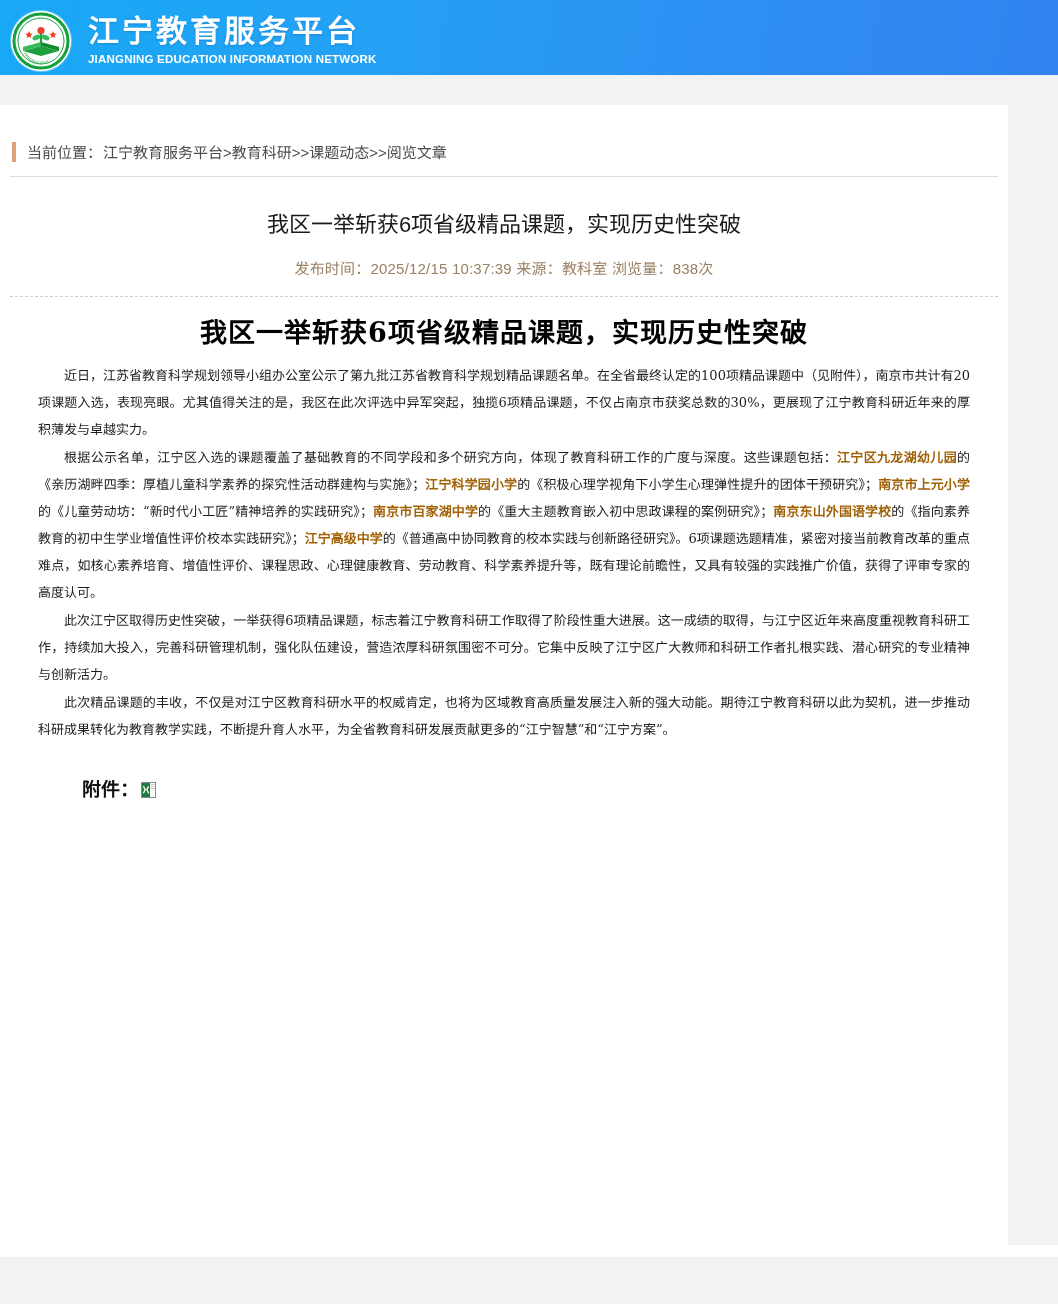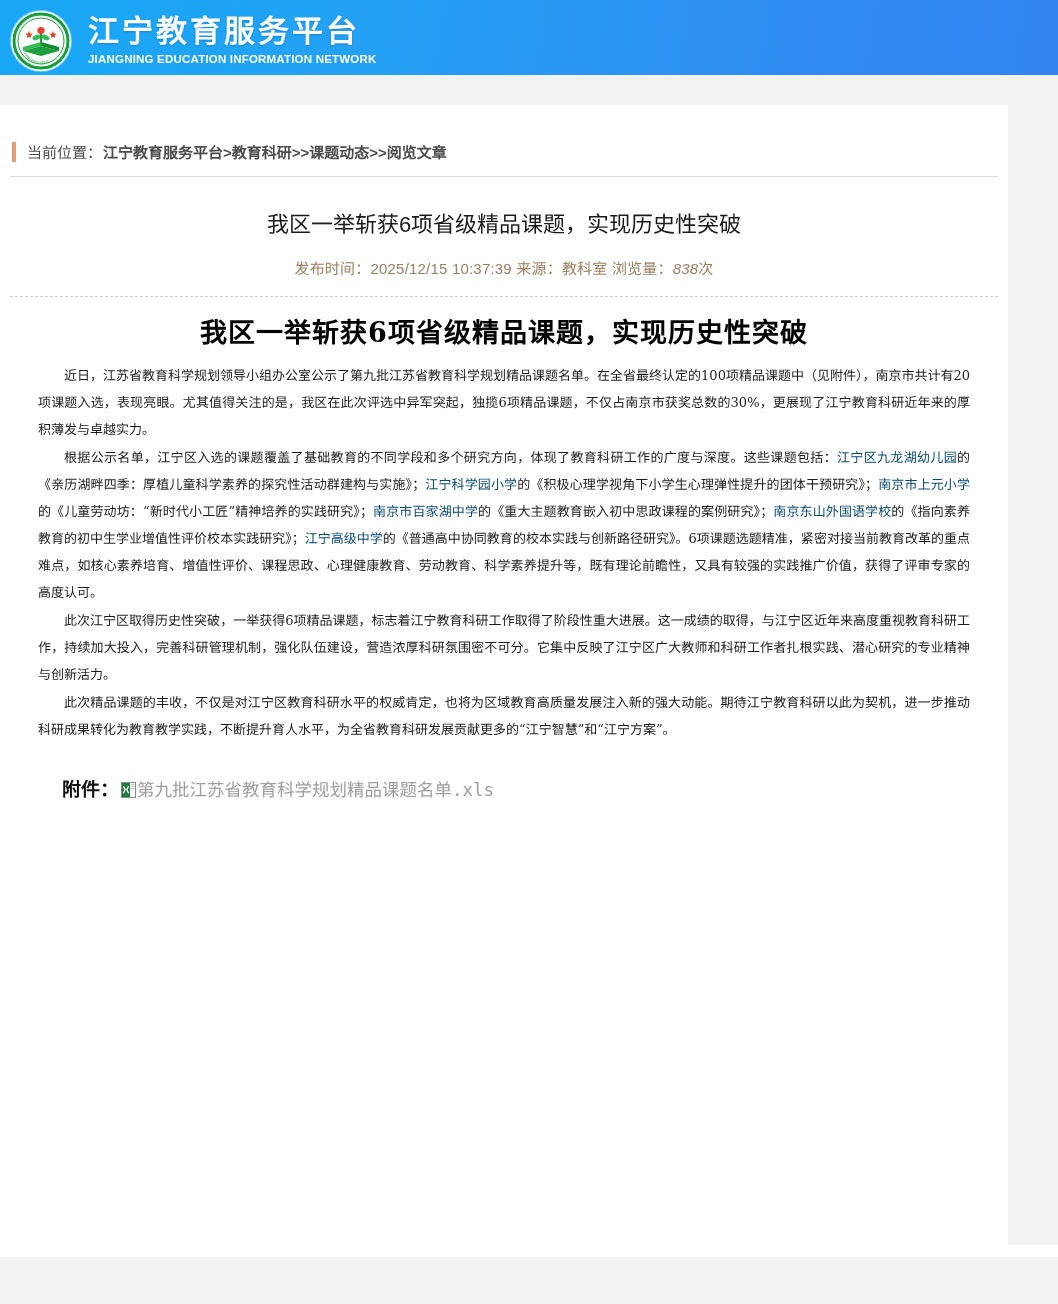--- a/index.html
+++ b/index.html
@@ -96,21 +96,21 @@
     font-family: "Liberation Sans", sans-serif;
   }
   .breadcrumb .bc-bar {
     width: 4px;
     height: 20px;
     background: #e0a07c;
     margin-right: 11px;
     flex: 0 0 auto;
   }
   .breadcrumb .bc-label { color: #4c4c4c; }
-  .breadcrumb .bc-path { color: #4c4c4c; margin-left: 1px; font-weight: bold; }
+  .breadcrumb .bc-path { color: #4c4c4c; margin-left: 1px; }
 
   .rule-solid {
     border: 0;
     border-top: 1px solid #dedede;
     margin: 0 10px;
   }
 
   
   .title-block {
     text-align: center;
@@ -125,21 +125,20 @@
     font-family: "Liberation Sans", sans-serif;
   }
   .doc-meta {
     margin-top: 17px;
     font-size: 15px;
     color: #9a7f63;
     font-family: "Liberation Sans", sans-serif;
     letter-spacing: 0.2px;
   }
   .doc-meta .views-count {
-    font-style: italic;
     font-weight: normal;
   }
   .rule-dashed {
     border: 0;
     border-top: 1px dashed #cfcfcf;
     margin: 18px 10px 0 10px;
   }
 
   
   .article {
@@ -160,38 +159,38 @@
     font-size: 13px;
     line-height: 2.08;
     color: #1d1d1d;
     margin: 0 0 1px 0;
     text-indent: 2em;
     text-align: justify;
     text-justify: inter-ideograph;
     font-family: "DejaVu Serif", "Liberation Serif", serif;
   }
   .article p b, .article p strong {
-    font-weight: normal;
-    color: #0c4a6e;
+    font-weight: bold;
+    color: #a16207;
   }
 
   
   .attachment {
     padding: 30px 38px 0 38px;
     font-family: "DejaVu Sans Mono", "Liberation Mono", monospace;
     font-size: 19px;
     display: flex;
     align-items: baseline;
   }
   .attachment .att-label {
     font-family: "DejaVu Serif", "Liberation Serif", serif;
     font-weight: bold;
     color: #111;
     font-size: 19px;
-    margin-left: 24px;
+    margin-left: 44px;
   }
   .xls-icon {
     display: inline-block;
     width: 15px;
     height: 16px;
     position: relative;
     margin: 0 1px 0 2px;
     vertical-align: -2px;
     flex: 0 0 auto;
     align-self: center;
@@ -278,19 +277,18 @@
       <span class="xls-icon">
         <svg viewBox="0 0 15 16" width="15" height="16" aria-hidden="true">
           <rect x="0.5" y="0.5" width="14" height="15" fill="#ffffff" stroke="#8a8a8a" stroke-width="1"></rect>
           <rect x="1" y="1" width="8" height="14" fill="#1f7a3d"></rect>
           <path d="M2.4 4.2 L4.2 7.6 L2.4 11.2 M7.6 4.2 L5.8 7.6 L7.6 11.2" stroke="#ffffff" stroke-width="1.3" fill="none"></path>
           <rect x="9.5" y="2" width="4" height="1" fill="#c8c8c8"></rect>
           <rect x="9.5" y="4" width="4" height="1" fill="#c8c8c8"></rect>
           <rect x="9.5" y="6" width="4" height="1" fill="#c8c8c8"></rect>
         </svg>
       </span>
-      <span class="att-file">第九批江苏省教育科学规划精品课题名单.xls</span>
     </div>
 
   </div>
 </div>
 
 <div class="footer-gap"></div>
 
 </body></html>

